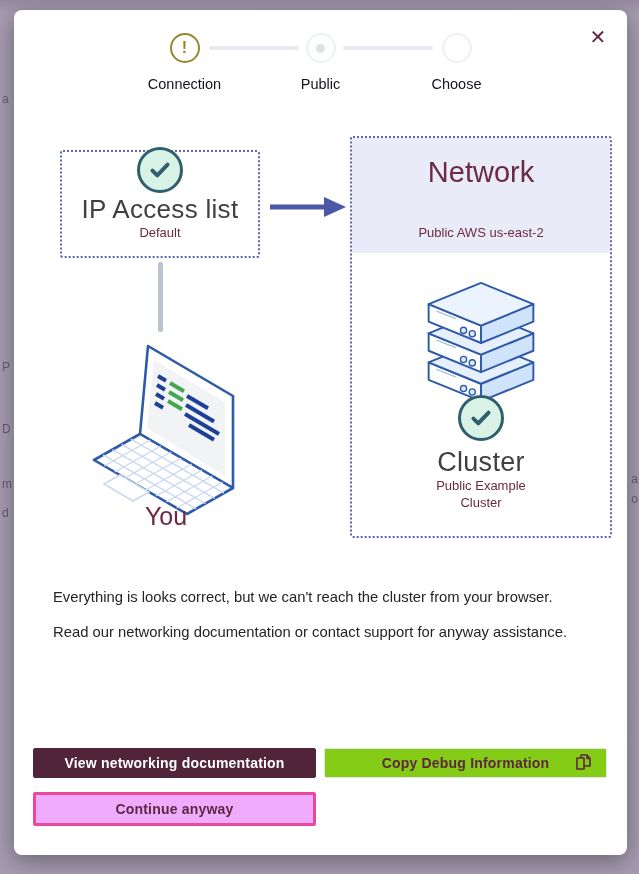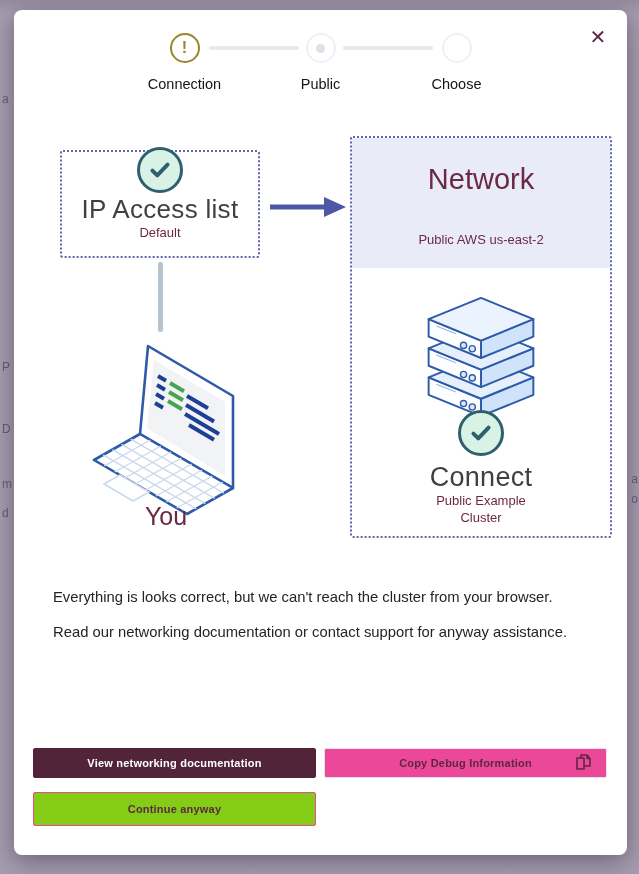--- a/index.html
+++ b/index.html
@@ -41,43 +41,43 @@
   .node-sub { color:#6c2943; font-size:13px; margin-top:0; text-align:center; line-height:1.3; }
 
   .arrow-wrap { position:absolute; left:254px; top:185px; width:80px; height:24px; }
   .vline { position:absolute; left:144px; top:252px; width:5px; height:70px; background:#b8c5ce; border-radius:2px; }
 
   .laptop-wrap { position:absolute; left:72px; top:326px; width:160px; height:188px; }
   .you-label { position:absolute; left:72px; top:492px; width:160px; text-align:center;
                color:#6c2943; font-size:25px; }
 
   .network-box { left:336px; top:126px; width:262px; height:402px; display:flex; flex-direction:column; }
-  .net-header { height:130px; background:#e9ecf8; display:flex; flex-direction:column;
+  .net-header { height:115px; background:#e9ecf8; display:flex; flex-direction:column;
                 align-items:center; justify-content:center; padding-top:6px;gap:16px; }
   .net-title { font-size:29px; color:#6c2943; font-weight:400; }
   .net-sub { width:130px; margin-top:20px; }
   .cluster-area { flex:1; display:flex; flex-direction:column; align-items:center; }
   .server-wrap { width:136px; height:160px; margin-top:26px; }
   .cluster-area .check { margin-top:-44px; z-index:2; }
   .cluster-title { margin-top:6px; font-size:27px; }
   .cluster-sub { width:120px; }
 
   
   .messages { position:absolute; left:19px; right:20px; top:578px; color:#26222a;margin-left:20px; }
   .messages p { font-size:14.8px; line-height:1.25; margin-bottom:17px; }
 
   
   .btn-grid { position:absolute; left:19px; right:20px; top:738px; display:grid;
               grid-template-columns:1fr 1fr; grid-template-rows:30px 34px; gap:14px 8px; }
-  .btn { font-family:"Liberation Sans", sans-serif; font-size:11px; font-weight:700;
+  .btn { font-family:"Liberation Sans", sans-serif; font-size:14px; font-weight:700;
          border-radius:2px; cursor:pointer; display:flex; align-items:center; justify-content:center;
          position:relative; letter-spacing:.2px; }
   .btn-primary { background:#522439; color:#fff; border:1px solid #522439; }
-  .btn-light { background:#ec4899; color:#5d2742; border:1px solid #e4e4ea; }
-  .btn-outline { background:#84cc16; color:#5d2742; border:1px solid #ec4899; }
+  .btn-light { background:#84cc16; color:#5d2742; border:1px solid #e4e4ea; }
+  .btn-outline { background:#f0abfc; color:#5d2742; border:3px solid #ec4899; }
   .copy-ico { position:absolute; right:13px; top:50%; transform:translateY(-50%); display:flex; }
 </style>
 </head>
 <body>
 
 <div class="canvas">
   <div id="frag-holder">
       <span class="frag left" style="top: 92px;">a</span>
       <span class="frag left" style="top: 360px;">P</span>
       <span class="frag left" style="top: 422px;">D</span>
@@ -201,21 +201,21 @@
                 <path d="M24 63 L44 71"></path>
                 <path d="M24 93 L44 101"></path>
             </g>
           </svg>
         </div>
         <div class="check">
           <svg width="26" height="26" viewBox="0 0 24 24">
             <path d="M5 12.5 L9.5 17 L19 7" fill="none" stroke="#2f5f6d" stroke-width="3.6" stroke-linecap="round" stroke-linejoin="round"></path>
           </svg>
         </div>
-        <div class="node-title cluster-title">Connect</div>
+        <div class="node-title cluster-title">Cluster</div>
         <div class="node-sub cluster-sub">Public Example Cluster</div>
       </div>
     </div>
 
     <div class="messages">
       <p>Everything is looks correct, but we can't reach the cluster from your browser.</p>
       <p>Read our networking documentation or contact support for anyway assistance.</p>
     </div>
 
     <div class="btn-grid">

